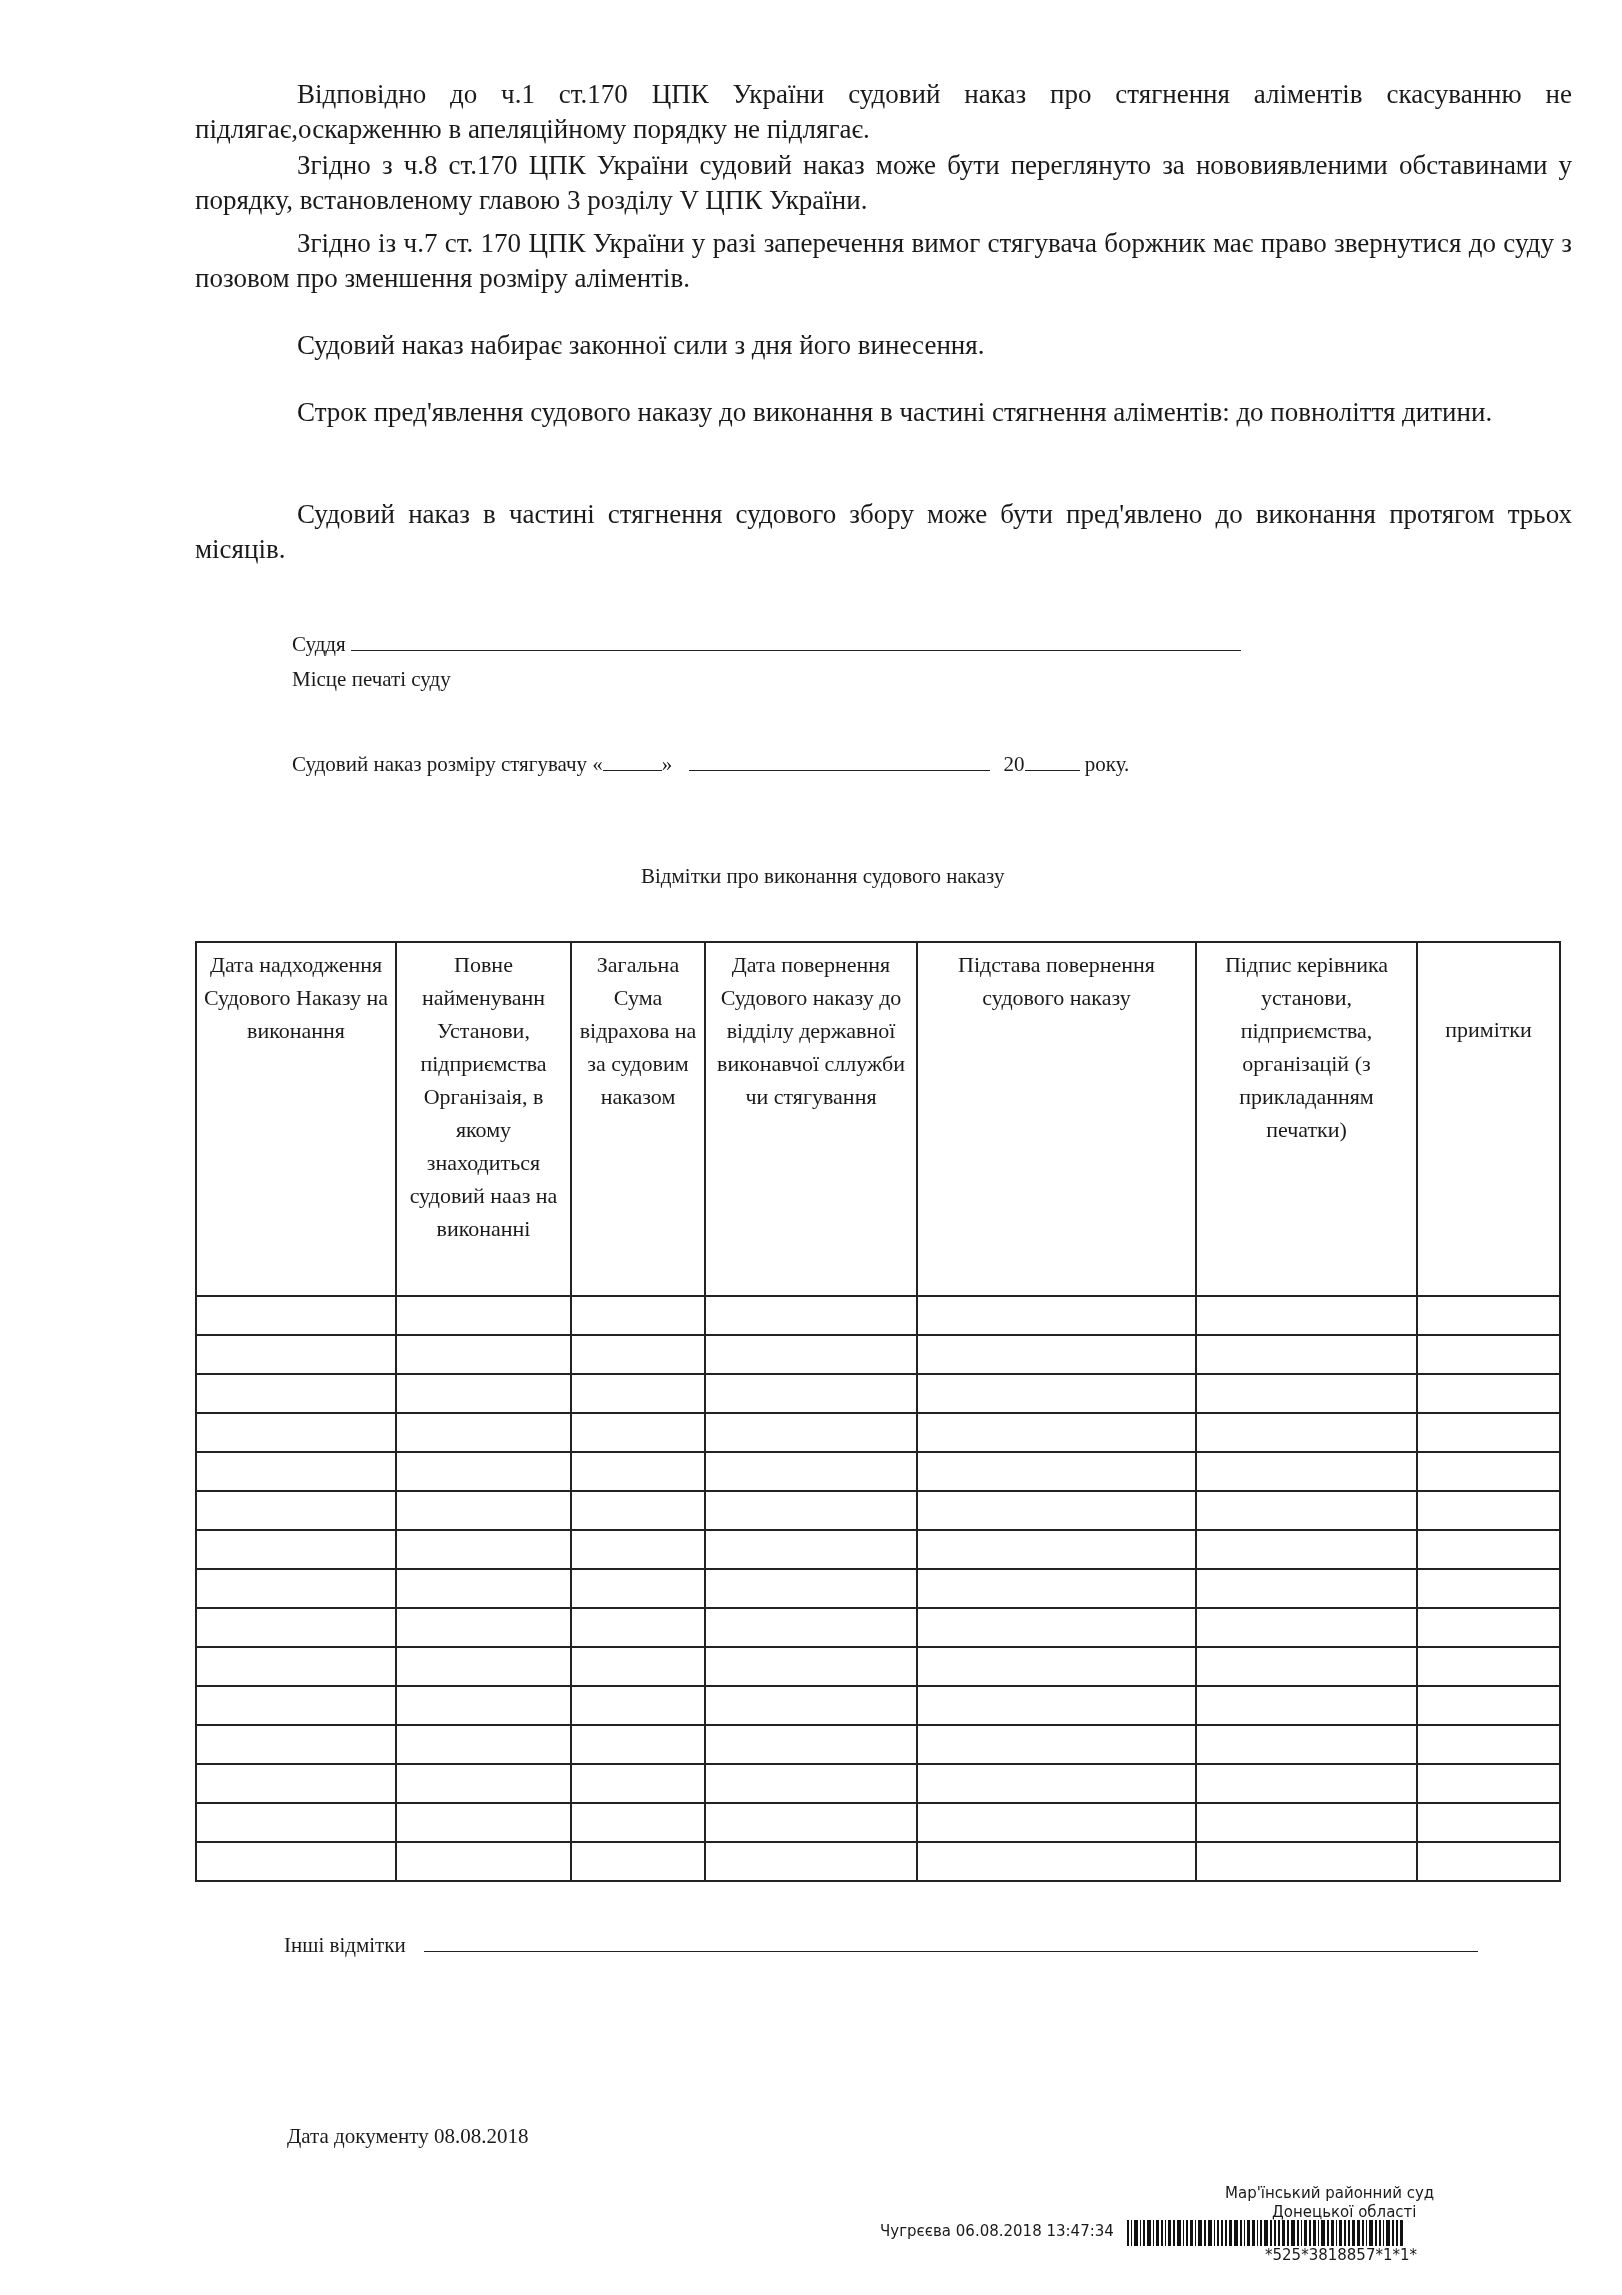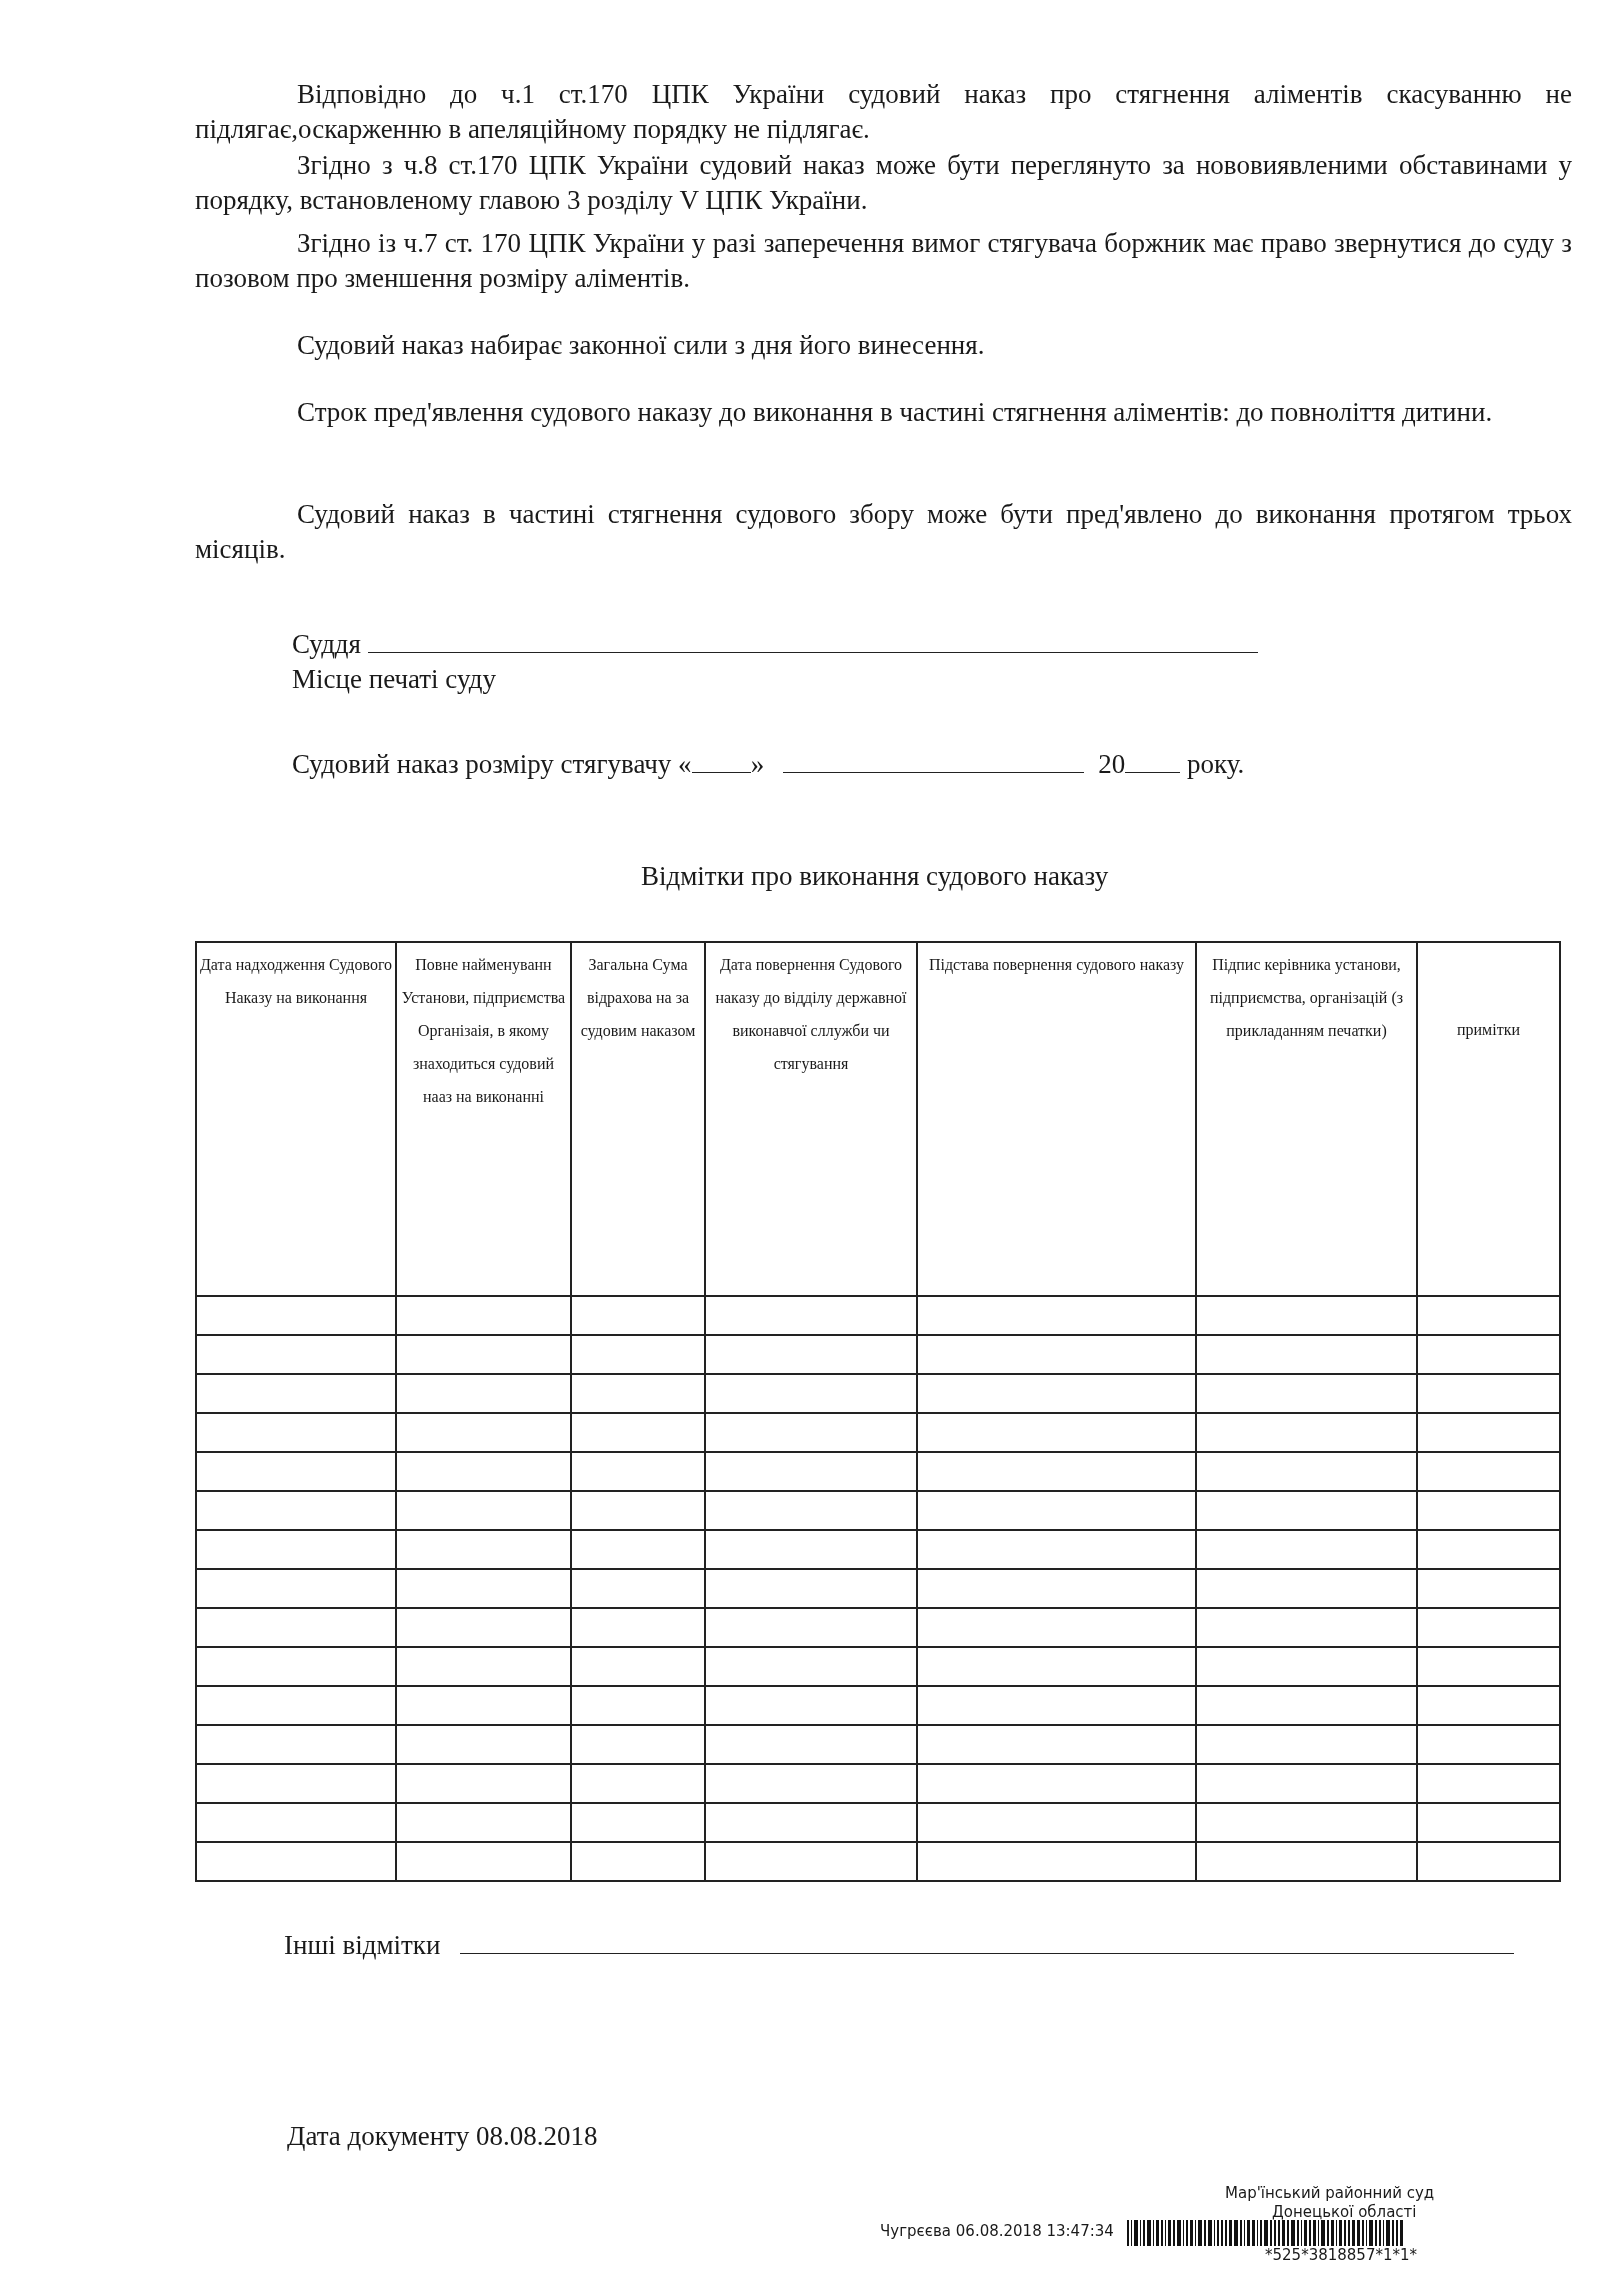--- a/index.html
+++ b/index.html
@@ -1,27 +1,27 @@
 <!DOCTYPE html>
 <html style="font-size:10.5px"><head>
 <meta charset="utf-8">
 <style>
   html, body { margin:0; padding:0; background:#ffffff; }
   body { width:1623px; height:2295px; position:relative; overflow:hidden;
          font-family:"Liberation Serif","DejaVu Serif",serif; color:#1a1a1a; }
   .abs { position:absolute; white-space:nowrap; }
-  .txt { font-size:27px; line-height:34px; transform-origin:left top; }
+  .txt { font-size:21px; line-height:34px; transform-origin:left top; }
   .para { position:absolute; left:195px; width:1377px; font-size:27px; line-height:35px;
           text-align:justify; }
   .para .ind { display:inline-block; width:102px; }
   .line { display:inline-block; border-bottom:1.3px solid #222; vertical-align:baseline; }
   table.exec { position:absolute; left:195px; top:941px; width:1364px; border-collapse:collapse;
                table-layout:fixed; }
   table.exec th, table.exec td { border:2px solid #222; padding:0; }
-  table.exec th { font-weight:normal; font-size:16px; line-height:33px; vertical-align:top;
+  table.exec th { font-weight:normal; font-size:22px; line-height:33px; vertical-align:top;
                   text-align:center; height:347px; padding-top:5.2px; }
   table.exec td { height:37px; }
   .stamp { font-family:"DejaVu Sans","Liberation Sans",sans-serif; font-size:15px; line-height:19.6px; }
   .barcode { position:absolute; left:1127px; top:2220px; width:470px; height:26px;
              display:flex; align-items:stretch; gap:2px; }
   .barcode span { background:#111; display:block; }
 </style>
 </head>
 <body>
 

